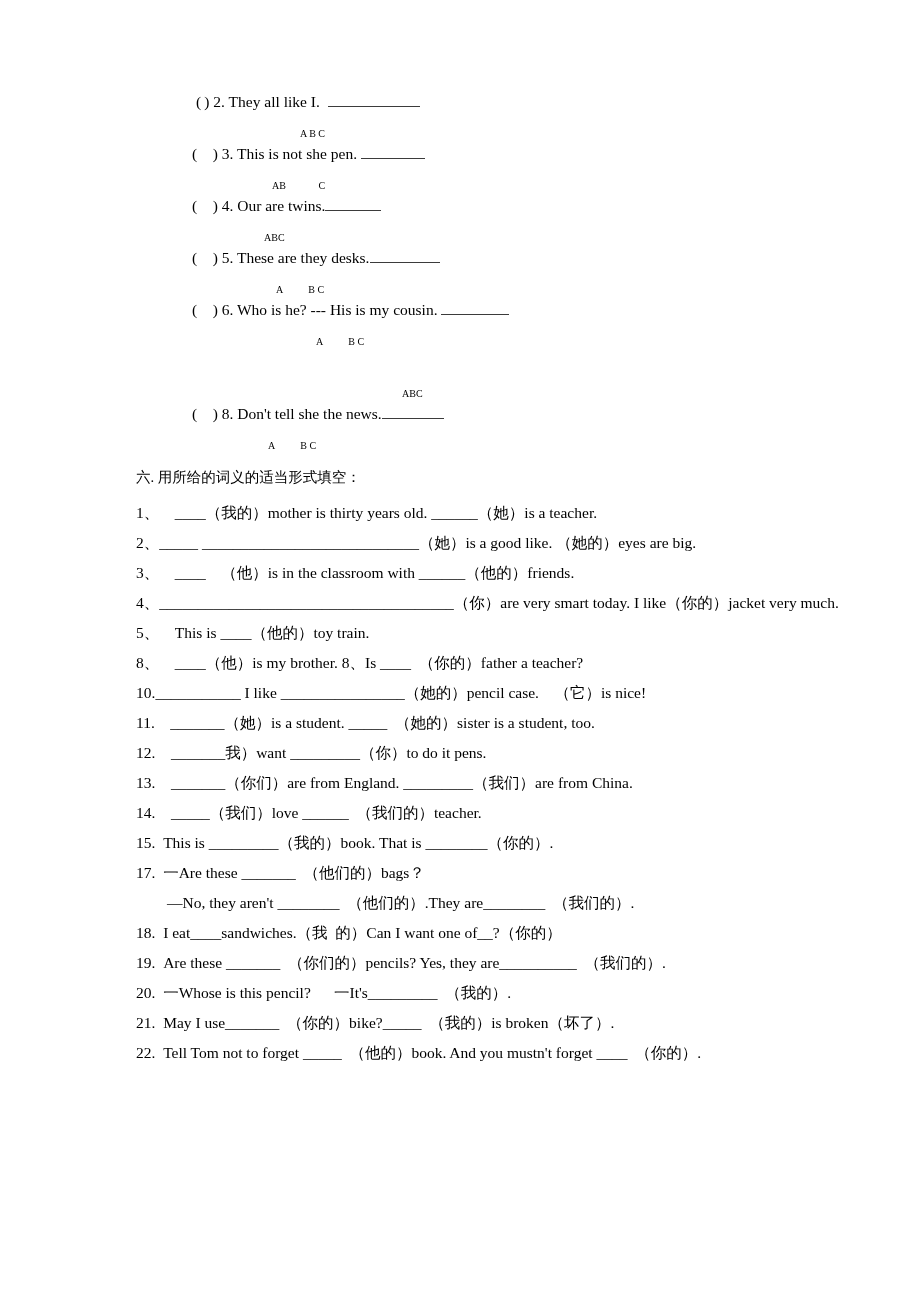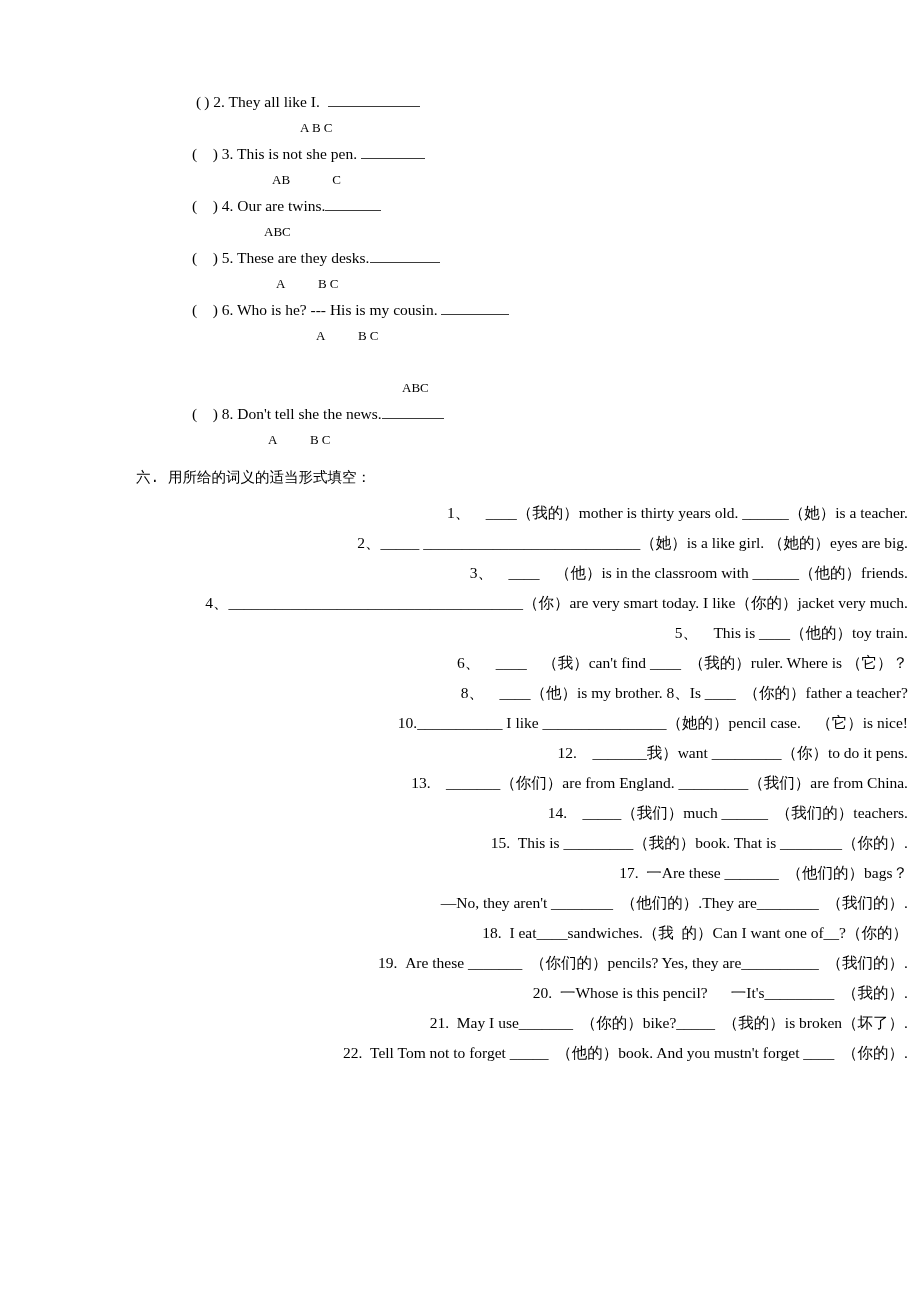--- a/index.html
+++ b/index.html
@@ -43,23 +43,23 @@
   }
   .mc-q.wide { left: 192px; }
   .blank-line {
     display: inline-block;
     border-bottom: 1px solid #3b3b3b;
     height: 0.82em;
     vertical-align: baseline;
   }
   .mc-ans {
     position: absolute;
-    top: 26px;
+    top: 32px;
     white-space: pre;
-    font-size: 13px;
+    font-size: 10px;
     line-height: 20px;
   }
 
   
   .sec6-head {
     position: absolute;
     left: 136px;
     top: 468px;
     font-size: 15.5px;
     white-space: pre;
@@ -71,29 +71,28 @@
     left: 136px;
     top: 498px;
     width: 772px;
   }
   .fill-row {
     position: relative;
     min-height: 30px;
     font-size: 15.5px;
     line-height: 30px;
     white-space: pre-wrap;
-    text-align: right;
   }
   .fill-row.two-line {
     line-height: 29px;
   }
   .num {
     display: inline-block;
   }
-  .cn { font-family: Liberation Mono, monospace; font-size: 14.5px; }
+  .cn { font-family: Liberation Serif, serif; font-size: 14.5px; }
 </style>
 </head>
 <body>
 
 <div class="page">
 
   <div class="mc-section">
 
     <div class="mc-item">
       <span class="mc-q"><span>( )</span> <span>2.</span> <span>They all like I.</span>  <span class="blank-line" style="width:92px"></span></span>
@@ -128,30 +127,30 @@
       <span class="mc-q wide"><span>( )</span> <span>8.</span> <span>Don't tell she the news.</span><span class="blank-line" style="width:62px"></span></span>
       <span class="mc-ans" style="left:268px">A   B C</span>
     </div>
 
   </div>
 
   <div class="sec6-head cn">六. 用所给的词义的适当形式填空：</div>
 
   <div class="fill-list">
     <div class="fill-row"><span class="num">1、</span><span> ____（我的）mother is thirty years old. ______（她）is a teacher.</span></div>
-    <div class="fill-row"><span class="num">2、</span><span>_____ ____________________________（她）is a like girl. （她的）eyes are big.</span></div>
+    <div class="fill-row"><span class="num">2、</span><span>_____ ____________________________（她）is a good like. （她的）eyes are big.</span></div>
     <div class="fill-row"><span class="num">3、</span><span> ____ （他）is in the classroom with ______（他的）friends.</span></div>
     <div class="fill-row two-line"><span class="num">4、</span><span>______________________________________（你）are very smart today. I like（你的）jacket very much.</span></div>
     <div class="fill-row"><span class="num">5、</span><span> This is ____（他的）toy train.</span></div>
-    <div class="fill-row"><span class="num">6、</span><span> ____ （我）can't find ____ （我的）ruler. Where is （它）？</span></div>
     <div class="fill-row"><span class="num">8、</span><span> ____（他）is my brother. 8、Is ____ （你的）father a teacher?</span></div>
     <div class="fill-row"><span class="num">10.</span><span>___________ I like ________________（她的）pencil case. （它）is nice!</span></div>
+    <div class="fill-row"><span class="num">11.</span><span> _______（她）is a student. _____ （她的）sister is a student, too.</span></div>
     <div class="fill-row"><span class="num">12.</span><span> _______我）want _________（你）to do it pens.</span></div>
     <div class="fill-row"><span class="num">13.</span><span> _______（你们）are from England. _________（我们）are from China.</span></div>
-    <div class="fill-row"><span class="num">14.</span><span> _____（我们）much ______ （我们的）teachers.</span></div>
+    <div class="fill-row"><span class="num">14.</span><span> _____（我们）love ______ （我们的）teacher.</span></div>
     <div class="fill-row"><span class="num">15.</span><span> This is _________（我的）book. That is ________（你的）.</span></div>
     <div class="fill-row"><span class="num">17.</span><span> 一Are these _______ （他们的）bags？</span></div>
     <div class="fill-row"><span class="num"></span><span>  —No, they aren't ________ （他们的）.They are________ （我们的）.</span></div>
     <div class="fill-row"><span class="num">18.</span><span> I eat____sandwiches.（我 的）Can I want one of__?（你的）</span></div>
     <div class="fill-row"><span class="num">19.</span><span> Are these _______ （你们的）pencils? Yes, they are__________ （我们的）.</span></div>
     <div class="fill-row"><span class="num">20.</span><span> 一Whose is this pencil?  一It's_________ （我的）.</span></div>
     <div class="fill-row"><span class="num">21.</span><span> May I use_______ （你的）bike?_____ （我的）is broken（坏了）.</span></div>
     <div class="fill-row"><span class="num">22.</span><span> Tell Tom not to forget _____ （他的）book. And you mustn't forget ____ （你的）.</span></div>
     <div class="fill-row two-line"><span class="num"></span><span></span></div>
   </div>

